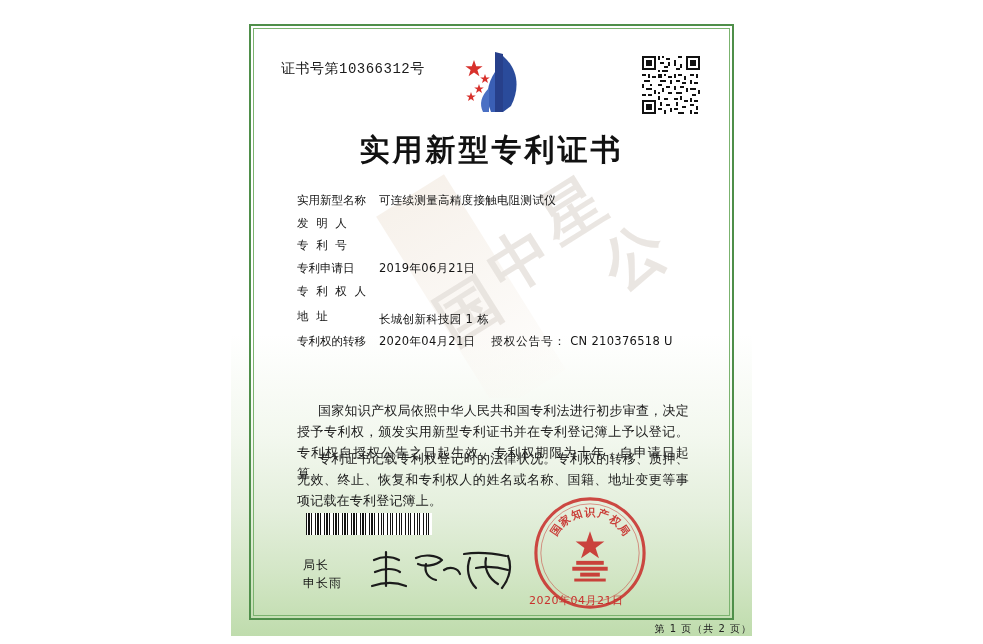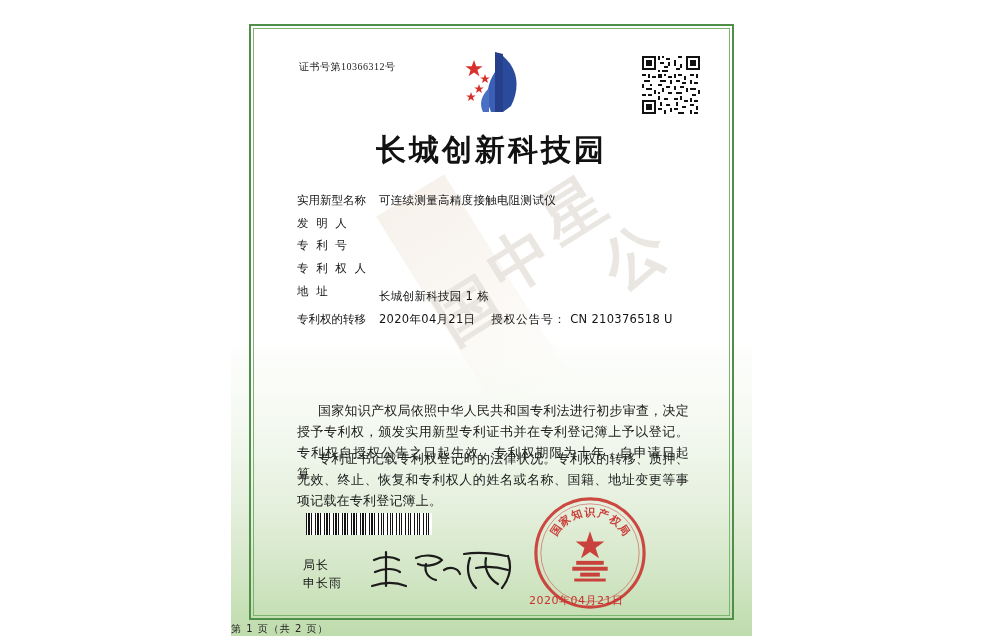--- a/index.html
+++ b/index.html
@@ -90,25 +90,25 @@
     top: 30px;
     width: 80px;
     height: 230px;
     background: linear-gradient(to bottom, rgba(246,240,233,0.9), rgba(250,247,242,0.2));
     transform: rotate(-32deg);
   }
 
   
   .cert-no {
     position: absolute;
-    left: 68px;
+    left: 50px;
     top: 52px;
-    font-size: 10px;
+    font-size: 14px;
     color: #1a1a1a;
-    font-family: Liberation Serif, serif;
+    font-family: Liberation Mono, monospace;
     letter-spacing: .5px;
   }
 
   .qr {
     position: absolute;
     right: 52px;
     top: 48px;
     width: 58px;
     height: 58px;
   }
@@ -138,21 +138,21 @@
     position: absolute;
     left: 66px;
     top: 186px;
     width: 400px;
     font-size: 11.5px;
     color: #141414;
     line-height: 1.15;
   }
   .field-row {
     display: flex;
-    align-items: flex-start;
+    align-items: center;
     margin-bottom: 9.5px;
   }
   .field-label {
     width: 82px;
     flex: 0 0 82px;
     letter-spacing: 2px;
     white-space: nowrap;
   }
   .field-label.wide {
     letter-spacing: 0px;
@@ -237,21 +237,21 @@
     color: #c8302c;
     letter-spacing: .5px;
     font-family: "DejaVu Sans", sans-serif;
   }
 
   .page-no {
     position: absolute;
     left: 0;
     top: 614px;
     width: 521px;
-    text-align: left;
+    text-align: right;
     font-size: 10px;
     color: #222;
     letter-spacing: 1px;
   }
 </style>
 </head>
 <body>
 
 <div class="page">
 
@@ -365,37 +365,41 @@
       <path d="M46 22 C 38 34, 36 48, 42 62 L46 62 Z" fill="#3a5fb5"></path>
       <path d="M40 38 C 32 46, 30 54, 34 62 L40 62 Z" fill="#4a70c4"></path>
       <g fill="#d8312c">
         <polygon points="25,10 27.2,16.2 33.6,16.2 28.4,20.1 30.4,26.3 25,22.5 19.6,26.3 21.6,20.1 16.4,16.2 22.8,16.2"></polygon>
         <polygon points="36,24 37.2,27.4 40.8,27.4 37.9,29.6 39,33 36,30.9 33,33 34.1,29.6 31.2,27.4 34.8,27.4"></polygon>
         <polygon points="30,34 31.2,37.4 34.8,37.4 31.9,39.6 33,43 30,40.9 27,43 28.1,39.6 25.2,37.4 28.8,37.4"></polygon>
         <polygon points="22,42 23.2,45.4 26.8,45.4 23.9,47.6 25,51 22,48.9 19,51 20.1,47.6 17.2,45.4 20.8,45.4"></polygon>
       </g>
     </svg>
 
-    <div class="title">长城创新科技园</div>
+    <div class="title">实用新型专利证书</div>
 
     <div class="fields">
 
       <div class="field-row">
         <div class="field-label wide">实用新型名称</div>
         <div class="field-value">可连续测量高精度接触电阻测试仪</div>
       </div>
 
       <div class="field-row">
         <div class="field-label">发 明 人</div>
       </div>
 
       <div class="field-row">
         <div class="field-label">专 利 号</div>
       </div>
 
+      <div class="field-row">
+        <div class="field-label wide">专利申请日</div>
+        <div class="field-value">2019年06月21日</div>
+      </div>
 
       <div class="field-row">
         <div class="field-label">专 利 权 人</div>
       </div>
 
       <div class="field-row">
         <div class="field-label">地 址</div>
         <div class="field-value">
           <span class="second-line">长城创新科技园 1 栋</span>
         </div>

